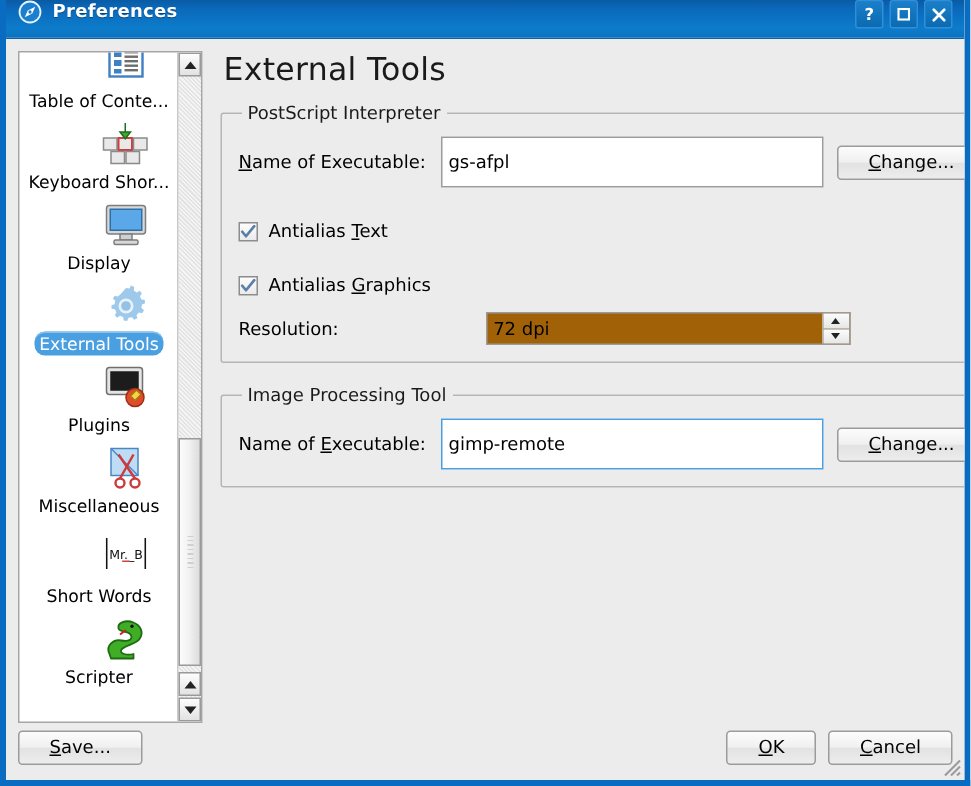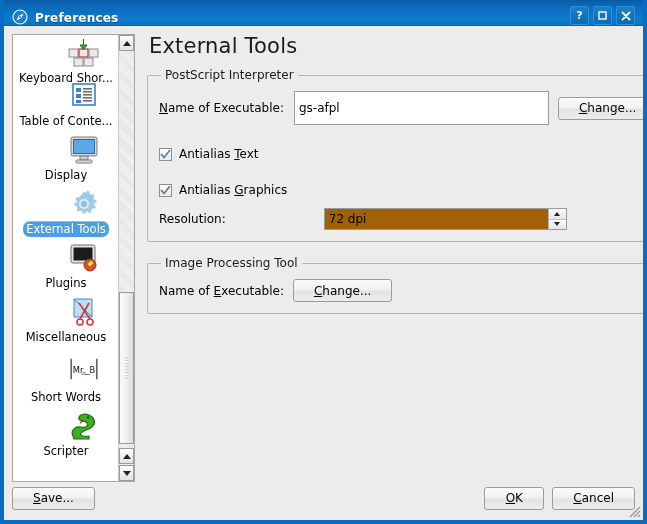--- a/index.html
+++ b/index.html
@@ -25,21 +25,21 @@
     overflow: hidden;
   }
 
   
   .titlebar {
     position: relative;
     height: 26px;
     background: linear-gradient(to bottom, #0a5ba4 0%, #0a68ba 22%, #0d7ccb 75%, #0b72c0 100%);
     border-bottom: 1px solid #0a62ae;
     display: flex;
-    align-items: flex-end;
+    align-items: flex-start;
     padding: 0 4px 0 8px;
     box-sizing: border-box;
   }
   .title-icon {
     width: 16px;
     height: 16px;
     flex: 0 0 16px;
     margin-right: 7px;
     position: relative;
   }
@@ -366,49 +366,49 @@
       </span>
     </span>
   </div>
 
   <div class="content">
     <div class="main-row">
 
       <div class="sidebar">
         <div class="sb-scrollarea">
 
-          <div class="sb-item">
-            <span class="sb-icon">
-              <svg width="34" height="30" viewBox="0 0 34 30">
-                <rect x="2" y="11" width="9" height="8" fill="#e9e9e9" stroke="#8a8a8a"></rect>
-                <rect x="12" y="11" width="9" height="8" fill="#e9e9e9" stroke="#cc3b3b" stroke-width="1.3"></rect>
-                <rect x="22" y="11" width="9" height="8" fill="#e9e9e9" stroke="#8a8a8a"></rect>
-                <rect x="7" y="20" width="9" height="8" fill="#e9e9e9" stroke="#8a8a8a"></rect>
-                <rect x="17" y="20" width="9" height="8" fill="#e9e9e9" stroke="#8a8a8a"></rect>
-                <path d="M16.5 1 L16.5 7 L13 7 L16.5 11.5 L20 7 L16.5 7" fill="#3aa93a" stroke="#1d6e1d"></path>
-              </svg>
-            </span>
-            <span class="sb-label">Keyboard Shor...</span>
-          </div>
-
           <div class="sb-item" style="margin-top:-11px;">
             <span class="sb-icon">
               <svg width="30" height="28" viewBox="0 0 30 28">
                 <rect x="4" y="1" width="22" height="21" fill="#fff" stroke="#3f7fc4" stroke-width="1.6"></rect>
                 <rect x="7" y="5" width="5" height="4" fill="#3f7fc4"></rect>
                 <rect x="7" y="11" width="5" height="4" fill="#3f7fc4"></rect>
                 <rect x="7" y="17" width="5" height="3" fill="#3f7fc4"></rect>
                 <rect x="14" y="5" width="9" height="1.6" fill="#6d6d6d"></rect>
                 <rect x="14" y="8" width="9" height="1.6" fill="#6d6d6d"></rect>
                 <rect x="14" y="11" width="9" height="1.6" fill="#6d6d6d"></rect>
                 <rect x="14" y="14" width="9" height="1.6" fill="#6d6d6d"></rect>
                 <rect x="14" y="17" width="9" height="1.6" fill="#6d6d6d"></rect>
               </svg>
             </span>
             <span class="sb-label">Table of Conte...</span>
+          </div>
+
+          <div class="sb-item">
+            <span class="sb-icon">
+              <svg width="34" height="30" viewBox="0 0 34 30">
+                <rect x="2" y="11" width="9" height="8" fill="#e9e9e9" stroke="#8a8a8a"></rect>
+                <rect x="12" y="11" width="9" height="8" fill="#e9e9e9" stroke="#cc3b3b" stroke-width="1.3"></rect>
+                <rect x="22" y="11" width="9" height="8" fill="#e9e9e9" stroke="#8a8a8a"></rect>
+                <rect x="7" y="20" width="9" height="8" fill="#e9e9e9" stroke="#8a8a8a"></rect>
+                <rect x="17" y="20" width="9" height="8" fill="#e9e9e9" stroke="#8a8a8a"></rect>
+                <path d="M16.5 1 L16.5 7 L13 7 L16.5 11.5 L20 7 L16.5 7" fill="#3aa93a" stroke="#1d6e1d"></path>
+              </svg>
+            </span>
+            <span class="sb-label">Keyboard Shor...</span>
           </div>
 
           <div class="sb-item">
             <span class="sb-icon">
               <svg width="32" height="30" viewBox="0 0 32 30">
                 <rect x="3" y="2" width="26" height="19" rx="2" fill="#d8d8d8" stroke="#7d7d7d"></rect>
                 <rect x="5.5" y="4.5" width="21" height="14" fill="#5aa8e8" stroke="#2f6fa8"></rect>
                 <rect x="12" y="21" width="8" height="4" fill="#cfcfcf" stroke="#7d7d7d"></rect>
                 <rect x="8" y="25" width="16" height="3" rx="1" fill="#d8d8d8" stroke="#7d7d7d"></rect>
               </svg>
@@ -539,20 +539,21 @@
               </span>
             </div>
           </div>
         </fieldset>
 
         <fieldset class="group">
           <legend>Image Processing Tool</legend>
 
           <div class="form-row">
             <span class="flabel"><span>Name of </span><span class="mn">E</span><span>xecutable:</span></span>
+            <input class="text focused" type="text" style="width: 255px; margin-left: 10px;" value="gimp-remote">
             <button class="btn" style="margin-left:9px;"><span class="mn">C</span><span>hange...</span></button>
           </div>
         </fieldset>
       </div>
     </div>
 
     <div class="footer">
       <button class="btn"><span class="mn">S</span><span>ave...</span></button>
       <span class="spacer"></span>
       <span class="right-group">

